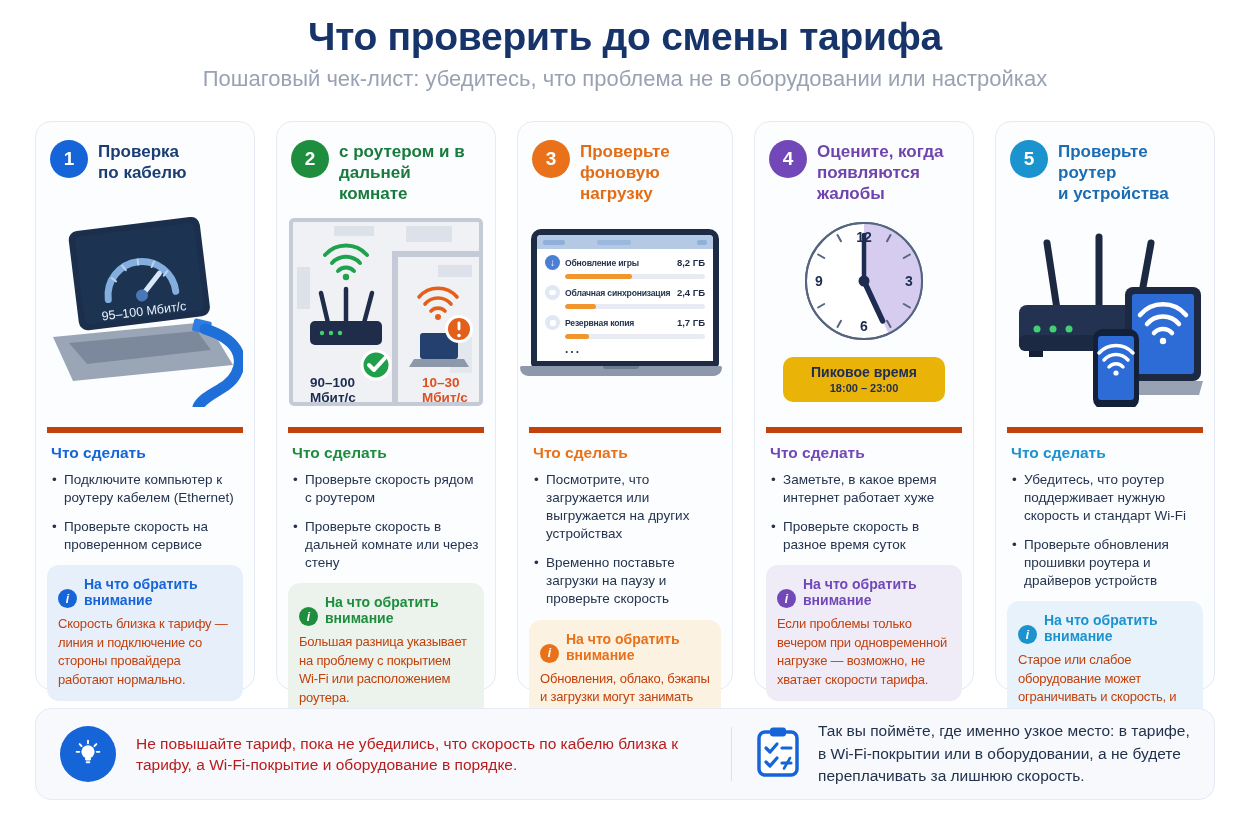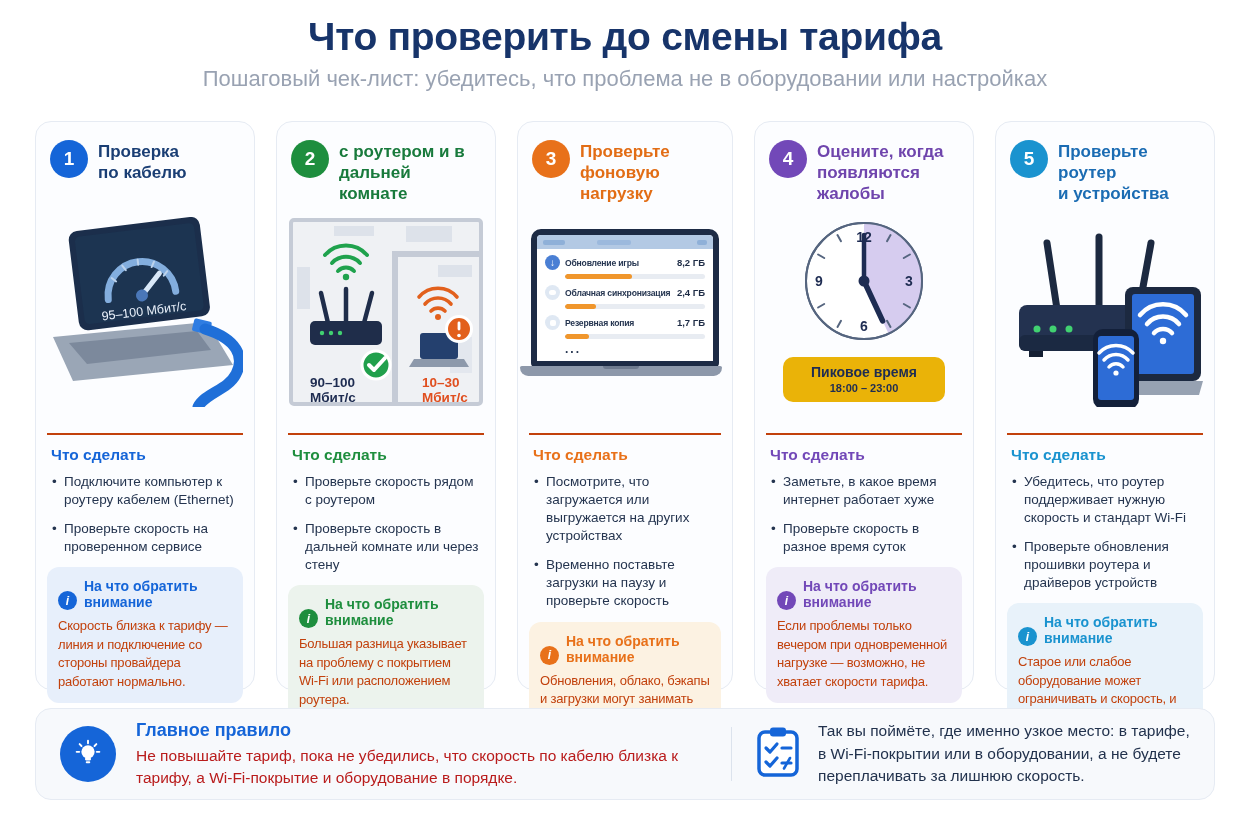--- a/index.html
+++ b/index.html
@@ -26,21 +26,21 @@
   .card-head { display:flex; gap:10px; align-items:flex-start; min-height:80px; padding:2px 3px 0; }
   .badge { flex:none; width:38px; height:38px; border-radius:50%; background:var(--acc);
            color:#fff; font-size:19px; font-weight:bold; display:flex; align-items:center;
            justify-content:center; margin-top:1px; }
   .card-title { font-size:17px; font-weight:bold; color:var(--ttl); line-height:1.24; padding-top:2px; }
   .card-title span { display:block; }
 
   .illus { height:190px; flex:none; position:relative; }
   .illus svg { display:block; margin:0 auto; }
 
-  .todo { border-top:2px solid #c2410c; margin-top:26px; padding:11px 4px 0; }
+  .todo { border-top:6px solid #c2410c; margin-top:20px; padding:11px 4px 0; }
   .todo-h { font-size:15.5px; font-weight:bold; color:var(--acc); margin-bottom:9px; }
   .todo ul { list-style:none; }
   .todo li { position:relative; padding-left:13px; font-size:13.5px; line-height:1.34;
              color:#24344f; margin-bottom:11px; }
   .todo li::before { content:"•"; position:absolute; left:1px; top:0; color:#24344f; }
 
   .note { margin-top:auto; background:var(--noteb); border-radius:12px; padding:11px 11px 12px; }
   .note-head { display:flex; align-items:flex-end; gap:7px; margin-bottom:7px; }
   .ni { flex:none; width:19px; height:19px; border-radius:50%; background:var(--acc); color:#fff;
         font-size:12px; font-weight:bold; font-style:italic; display:flex; align-items:center; justify-content:center; }
@@ -424,21 +424,20 @@
       <g stroke="#ffffff" stroke-width="1.8" stroke-linecap="round">
         <line x1="14" y1="1.6" x2="14" y2="4"></line>
         <line x1="6.2" y1="4.8" x2="7.9" y2="6.5"></line>
         <line x1="21.8" y1="4.8" x2="20.1" y2="6.5"></line>
         <line x1="3.4" y1="12" x2="5.8" y2="12"></line>
         <line x1="22.2" y1="12" x2="24.6" y2="12"></line>
       </g>
     </svg>
   </div>
   <div class="rule-col">
-    <div class="rule-h">Главное правило</div>
     <div class="rule-t">Не повышайте тариф, пока не убедились, что скорость по кабелю близка к тарифу, а Wi-Fi-покрытие и оборудование в порядке.</div>
   </div>
   <div class="vdiv"></div>
   <div class="clip-wrap">
     <svg width="44" height="52" viewBox="0 0 44 52">
       <rect x="3" y="6" width="38" height="43" rx="6" fill="#ffffff" stroke="#1565d8" stroke-width="3.5"></rect>
       <rect x="14" y="1.5" width="16" height="9" rx="3" fill="#1565d8"></rect>
       <path d="M10 22 l4 4 l7 -8" stroke="#1565d8" stroke-width="3.2" fill="none" stroke-linecap="round" stroke-linejoin="round"></path>
       <line x1="26" y1="22" x2="35" y2="22" stroke="#1565d8" stroke-width="3.2" stroke-linecap="round"></line>
       <path d="M10 36 l4 4 l7 -8" stroke="#1565d8" stroke-width="3.2" fill="none" stroke-linecap="round" stroke-linejoin="round"></path>

